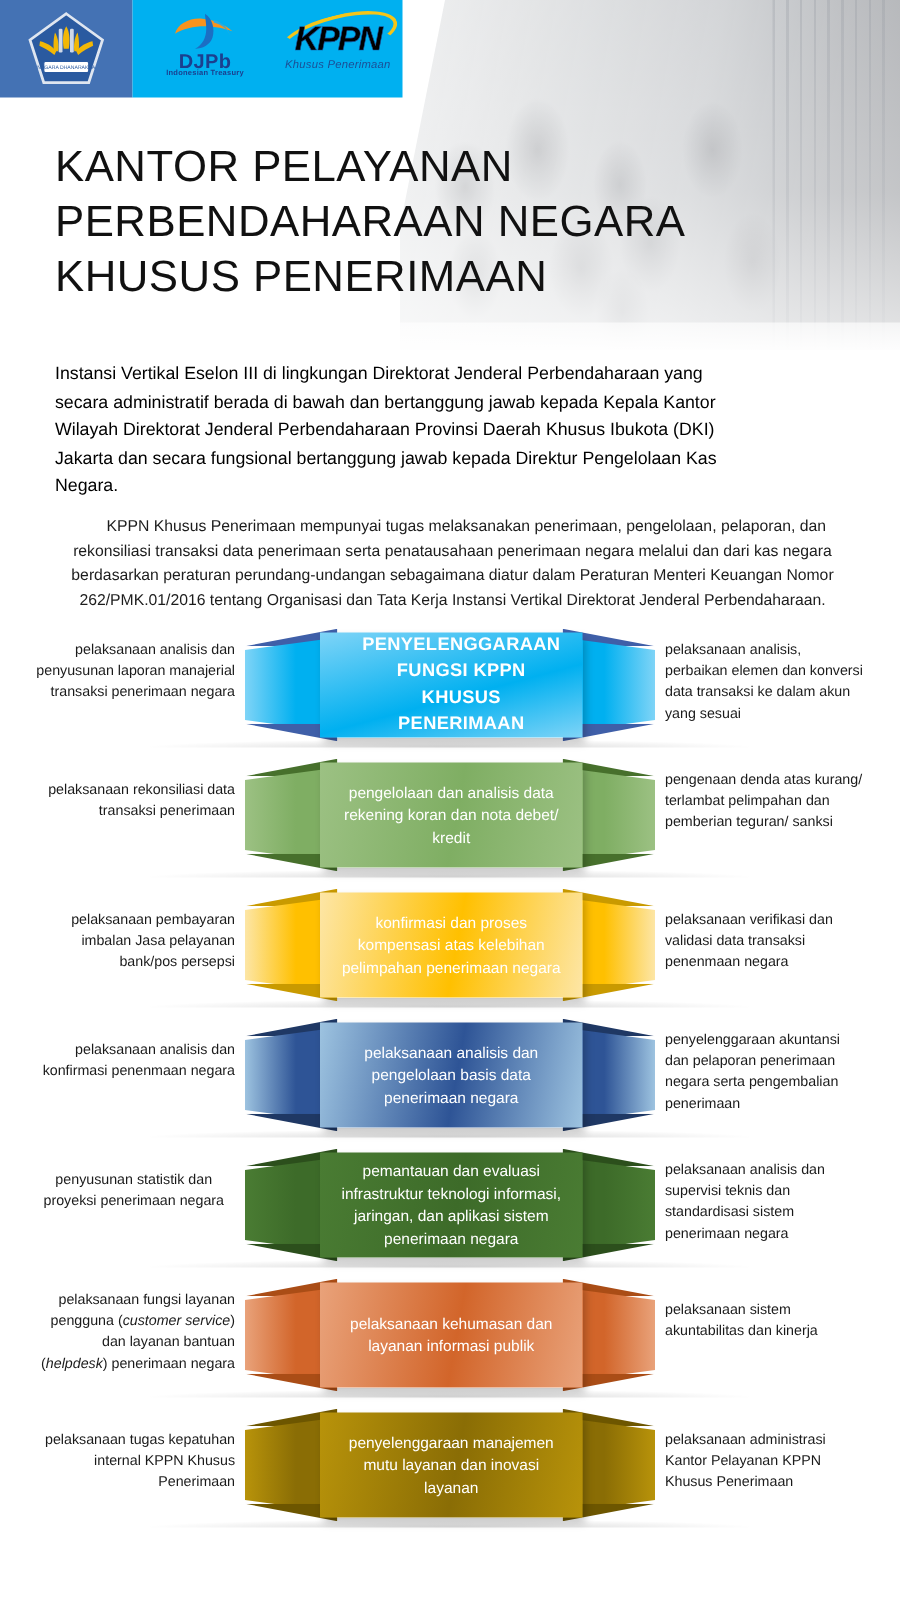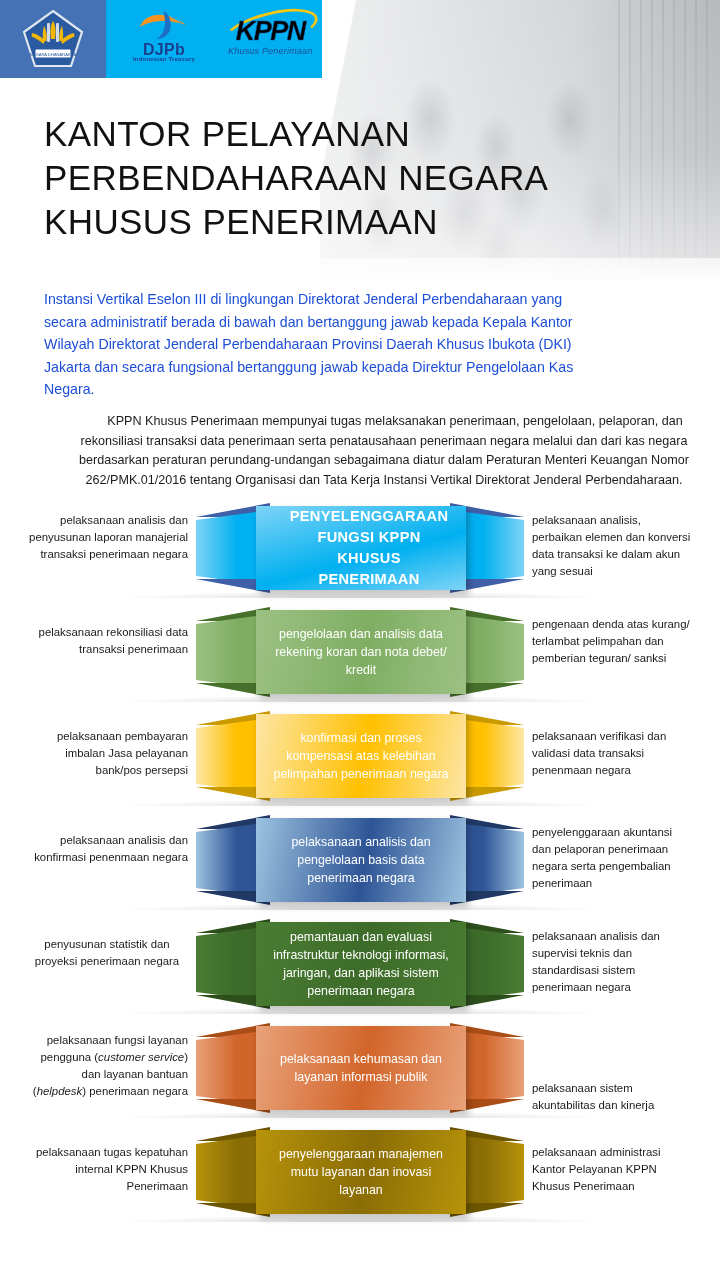--- a/index.html
+++ b/index.html
@@ -102,26 +102,26 @@
   
   .title {
     position: absolute; left: 44px; top: 112px; width: 560px;
     font-size: 35px; line-height: 44px; font-weight: 400;
     color: #111111; letter-spacing: .4px;
   }
 
   
   .intro {
     position: absolute; left: 44px; top: 288px; width: 545px;
-    font-size: 14.2px; line-height: 22.6px; color: #1d4ed8;
+    font-size: 14.2px; line-height: 22.6px; color: #000000;
   }
 
   
   .task {
-    position: absolute; left: 64px; top: 412px; width: 640px;
+    position: absolute; left: 42px; top: 412px; width: 640px;
     font-size: 12.6px; line-height: 19.6px; color: #1c1c1c;
     text-align: center; text-indent: 22px;
   }
 
   
   .diagram { position: absolute; left: 0; top: 496px; width: 720px; }
 
   .row { position: relative; width: 720px; }
 
   
@@ -318,21 +318,21 @@
           <div class="band" style="top: 7px; height: 76px; background: linear-gradient(90deg, rgb(61, 107, 41) 0%, rgb(61, 107, 41) 45%, rgb(74, 124, 51) 100%); clip-path: polygon(0px 0px, 100% 10px, 100% calc(100% - 10px), 0px 100%); box-shadow: rgba(0, 0, 0, 0.2) 2px 3px 5px;"></div>
           <div class="tri bot" style="background: rgb(44, 79, 28);"></div>
         </div>
         <div class="card" style="left: 256px; width: 210px; height: 84px; background: linear-gradient(100deg, rgb(74, 124, 51) 0%, rgb(61, 107, 41) 52%, rgb(74, 124, 51) 100%);">
           <div class="ctext">pemantauan dan evaluasi infrastruktur teknologi informasi, jaringan, dan aplikasi sistem penerimaan negara</div>
         </div>
       </div>
       <div class="row" style="height: 104px;">
         <div class="ground"></div>
         <div class="side-text left" style="top: 16px;">pelaksanaan fungsi layanan pengguna (<span class="ital">customer service</span>) dan layanan bantuan (<span class="ital">helpdesk</span>) penerimaan negara</div>
-        <div class="side-text right" style="top: 24px; margin-top: 40px;">pelaksanaan sistem akuntabilitas dan kinerja</div>
+        <div class="side-text right" style="top: 24px;">pelaksanaan sistem akuntabilitas dan kinerja</div>
         <div class="wing lft" style="left: 196px; height: 90px; top: 7px;">
           <div class="tri top" style="background: rgb(170, 77, 22);"></div>
           <div class="band" style="top: 7px; height: 76px; background: linear-gradient(90deg, rgb(233, 162, 122) 0%, rgb(210, 101, 42) 55%, rgb(210, 101, 42) 100%); clip-path: polygon(0px 10px, 100% 0px, 100% 100%, 0px calc(100% - 10px)); box-shadow: rgba(0, 0, 0, 0.2) 2px 3px 5px;"></div>
           <div class="tri bot" style="background: rgb(170, 77, 22);"></div>
         </div>
         <div class="wing rgt" style="left: 450px; height: 90px; top: 7px;">
           <div class="tri top" style="background: rgb(170, 77, 22);"></div>
           <div class="band" style="top: 7px; height: 76px; background: linear-gradient(90deg, rgb(210, 101, 42) 0%, rgb(210, 101, 42) 45%, rgb(233, 162, 122) 100%); clip-path: polygon(0px 0px, 100% 10px, 100% calc(100% - 10px), 0px 100%); box-shadow: rgba(0, 0, 0, 0.2) 2px 3px 5px;"></div>
           <div class="tri bot" style="background: rgb(170, 77, 22);"></div>
         </div>

